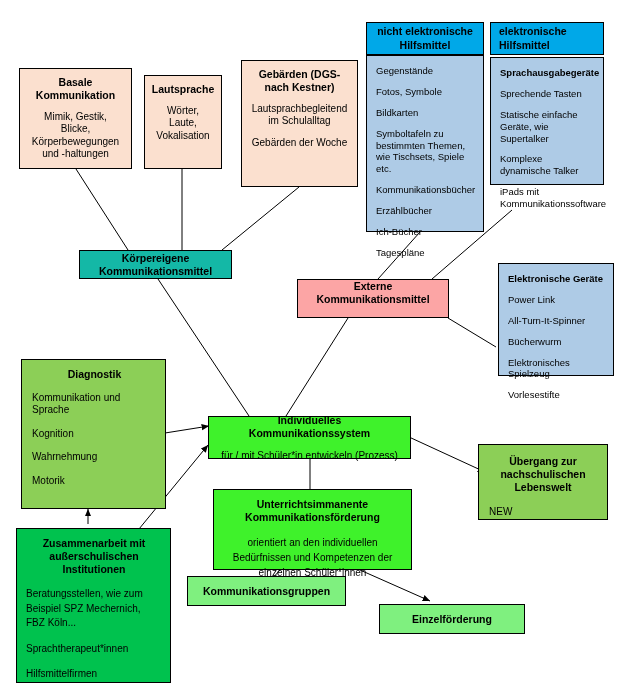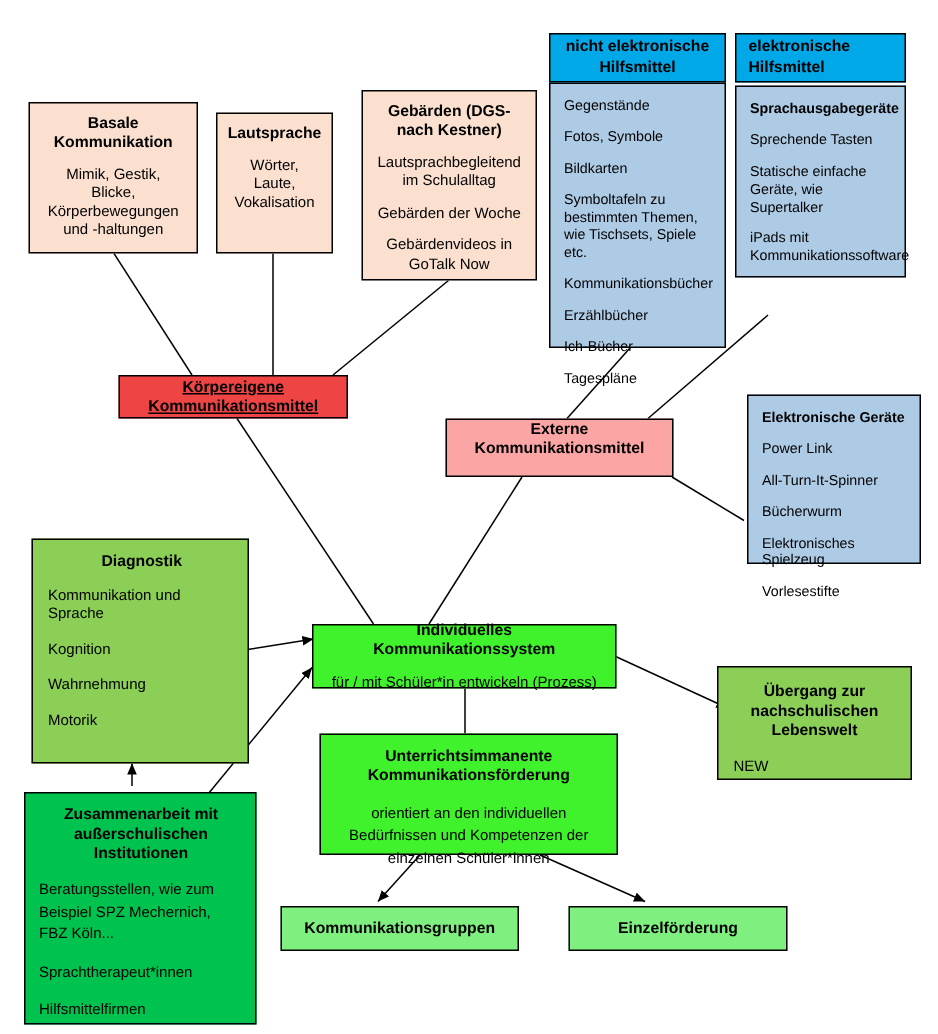--- a/index.html
+++ b/index.html
@@ -83,25 +83,24 @@
   }
   .bluepanel .body {
     font-size: 9.5px;
     text-align: left;
   }
   .bluepanel .body .li { margin-bottom: 9px; }
   .bluepanel .body .li.bold { font-weight: bold; }
 
   
   .yellow {
-    background: #ef4444;
+    background: #14b8a6;
     display: flex;
     align-items: center;
     justify-content: center;
-    text-decoration: underline;
   }
   .yellow .title { font-size: 10.5px; }
 
   
   .cyanhub {
     background: #fca5a5;
     display: flex;
     align-items: flex-start;
     justify-content: center;
   }
@@ -219,21 +218,20 @@
       <div class="li" style="margin-bottom:0">Laute,</div>
       <div class="li" style="margin-bottom:0">Vokalisation</div>
     </div>
   </div>
 
   <div class="node peach left-body" style="left:241px; top:60px; width:117px; height:127px;">
     <div class="title">Gebärden (DGS- nach Kestner)</div>
     <div class="body">
       <div class="li">Lautsprachbegleitend im Schulalltag</div>
       <div class="li">Gebärden der Woche</div>
-      <div class="li">Gebärdenvideos in GoTalk Now</div>
     </div>
   </div>
 
   <div class="cap" style="left:366px; top:22px; width:118px; height:33px;">
     <span>nicht elektronische Hilfsmittel</span>
   </div>
   <div class="node bluepanel" style="left:366px; top:55px; width:118px; height:177px;">
     <div class="body">
       <div class="li">Gegenstände</div>
       <div class="li">Fotos, Symbole</div>
@@ -247,20 +245,21 @@
   </div>
 
   <div class="cap" style="left:490px; top:22px; width:114px; height:33px; justify-content:flex-start; text-align:left; padding-left:8px;">
     <span>elektronische Hilfsmittel</span>
   </div>
   <div class="node bluepanel" style="left:490px; top:57px; width:114px; height:128px;">
     <div class="body">
       <div class="li bold">Sprachausgabegeräte</div>
       <div class="li">Sprechende Tasten</div>
       <div class="li">Statische einfache Geräte, wie Supertalker</div>
+      <div class="li">Komplexe dynamische Talker</div>
       <div class="li">iPads mit Kommunikationssoftware</div>
     </div>
   </div>
 
   <div class="node bluepanel" style="left:498px; top:263px; width:116px; height:113px;">
     <div class="body">
       <div class="li bold">Elektronische Geräte</div>
       <div class="li">Power Link</div>
       <div class="li">All-Turn-It-Spinner</div>
       <div class="li">Bücherwurm</div>
@@ -308,21 +307,21 @@
     <div class="body" style="text-align:center;">orientiert an den individuellen Bedürfnissen und Kompetenzen der einzelnen Schüler*innen</div>
   </div>
 
   <div class="node green-soft" style="left:478px; top:444px; width:130px; height:76px;">
     <div class="title">Übergang zur nachschulischen Lebenswelt</div>
     <div class="body">
       <div class="li">NEW</div>
     </div>
   </div>
 
-  <div class="node green-light" style="left:187px; top:604px; width:159px; height:30px;">
+  <div class="node green-light" style="left:187px; top:576px; width:159px; height:30px;">
     <div class="title">Kommunikationsgruppen</div>
   </div>
 
   <div class="node green-light" style="left:379px; top:604px; width:146px; height:30px;justify-content:center;">
     <div class="title">Einzelförderung</div>
   </div>
 
 </div>
 
 </body></html>

